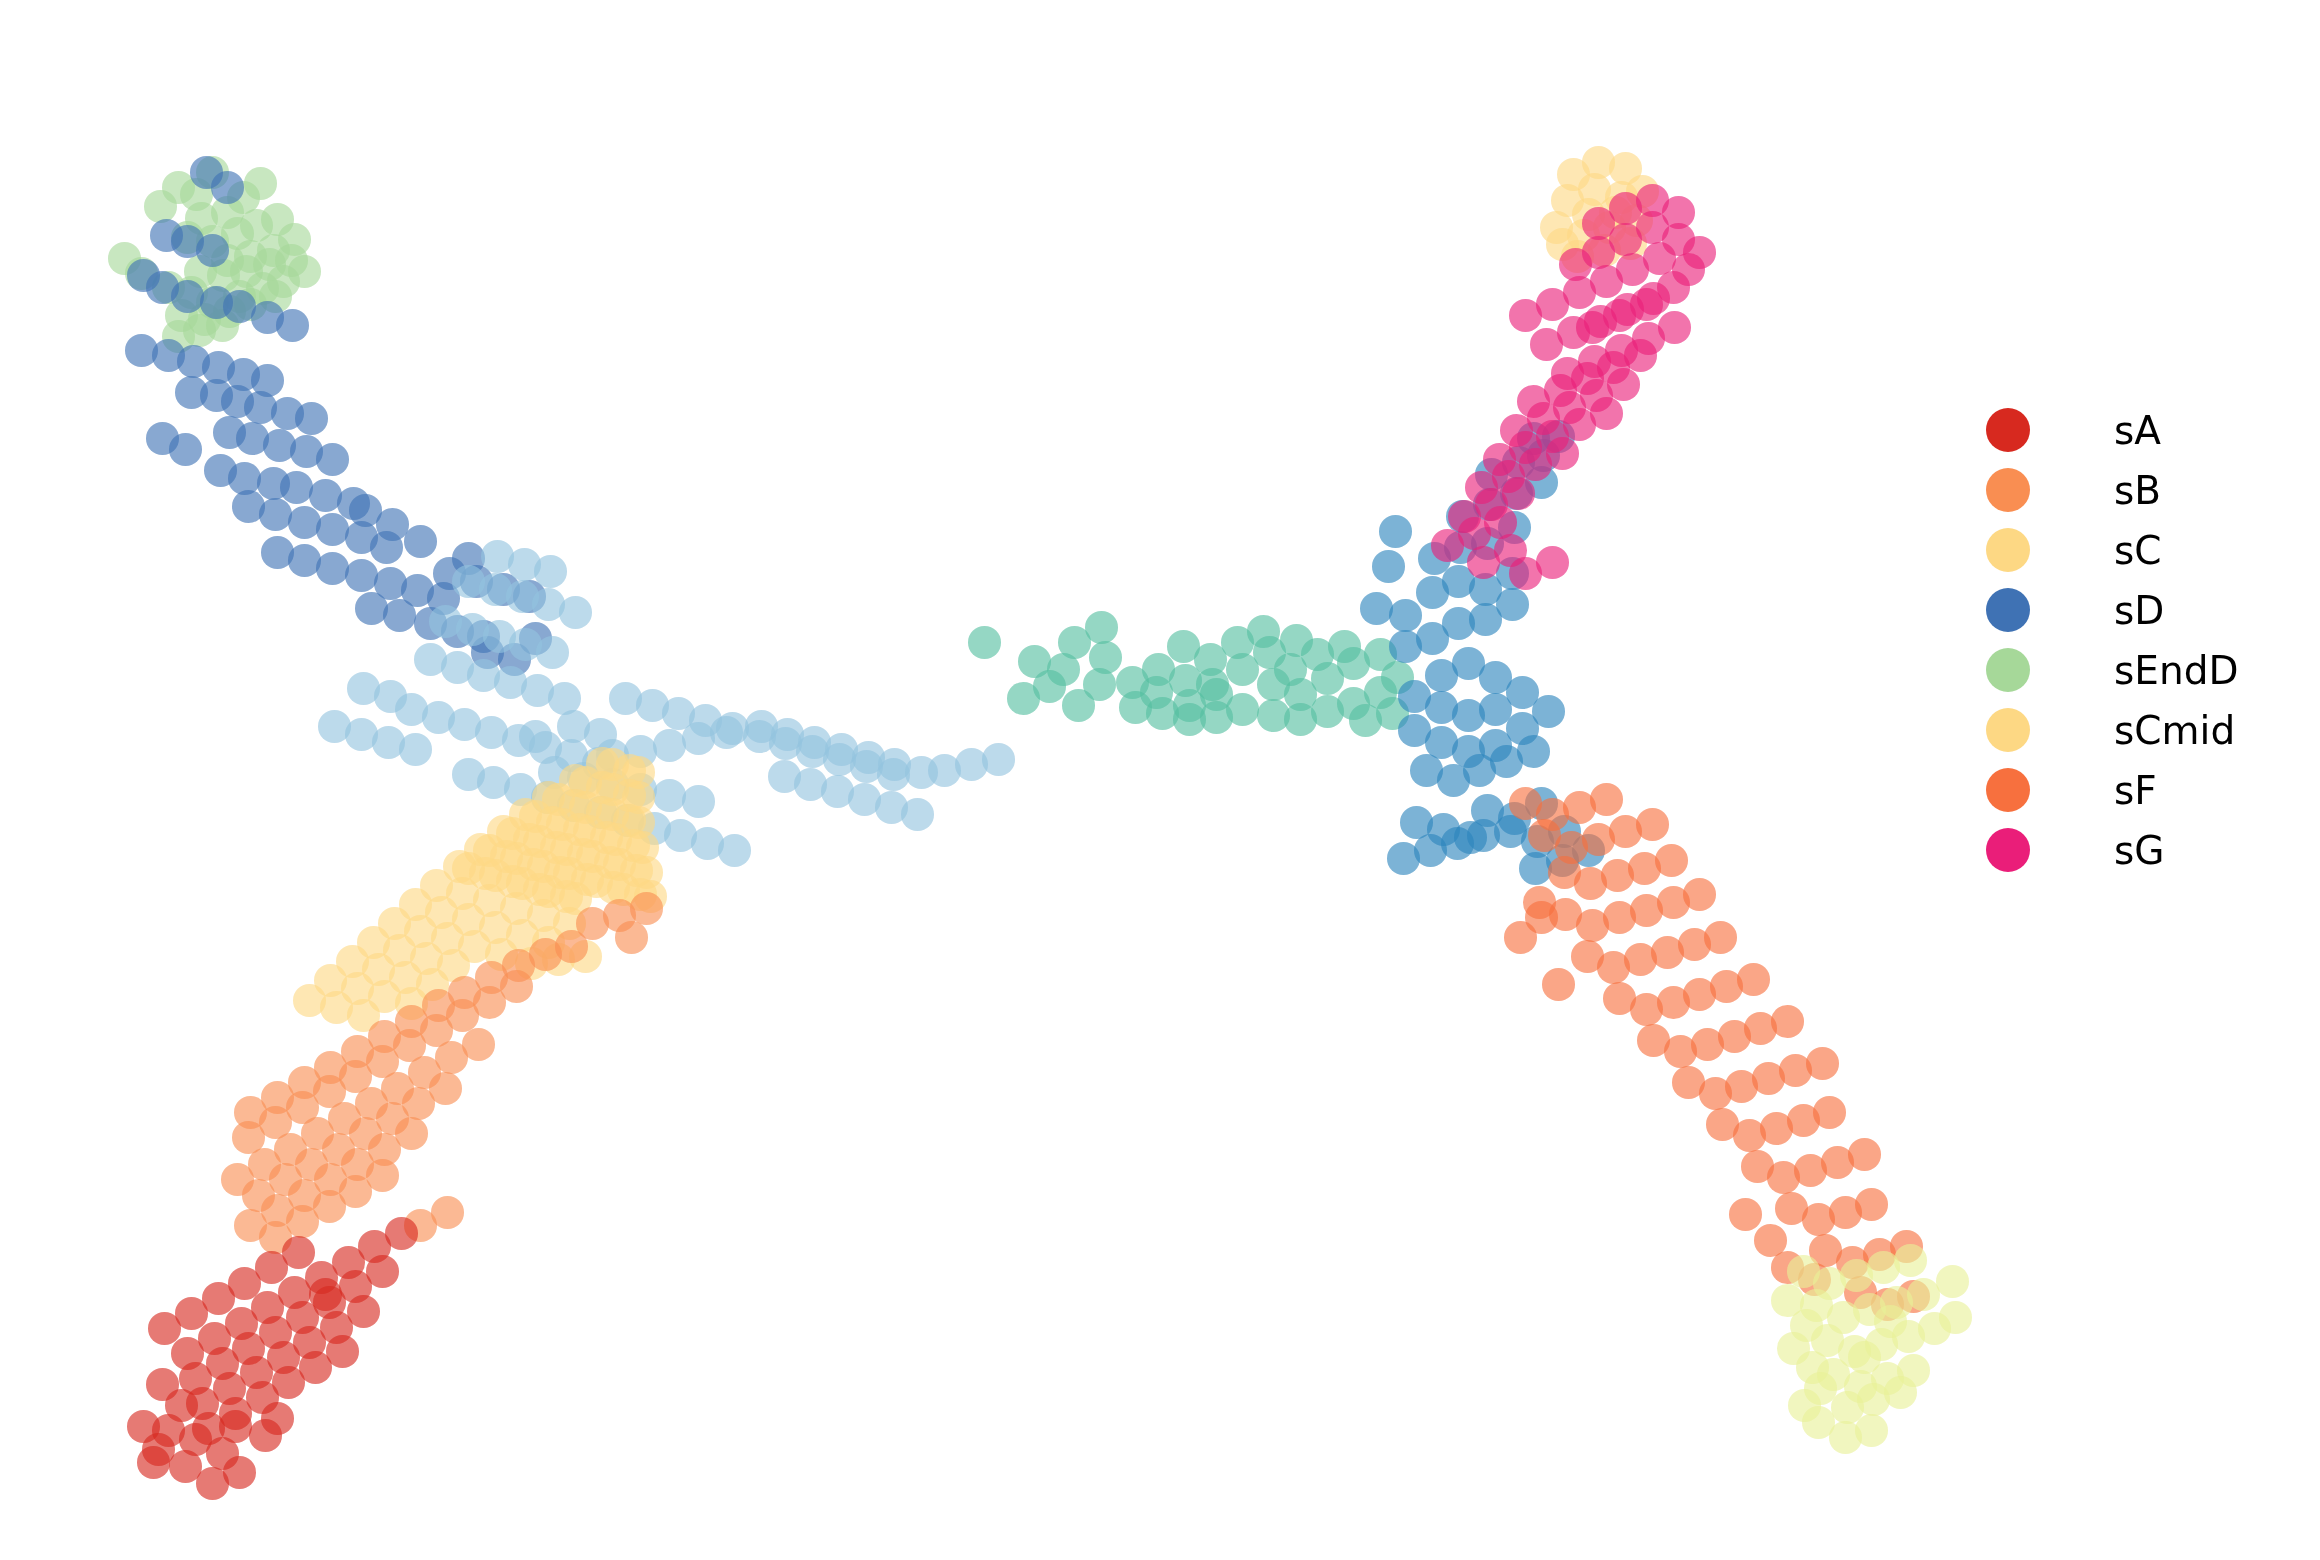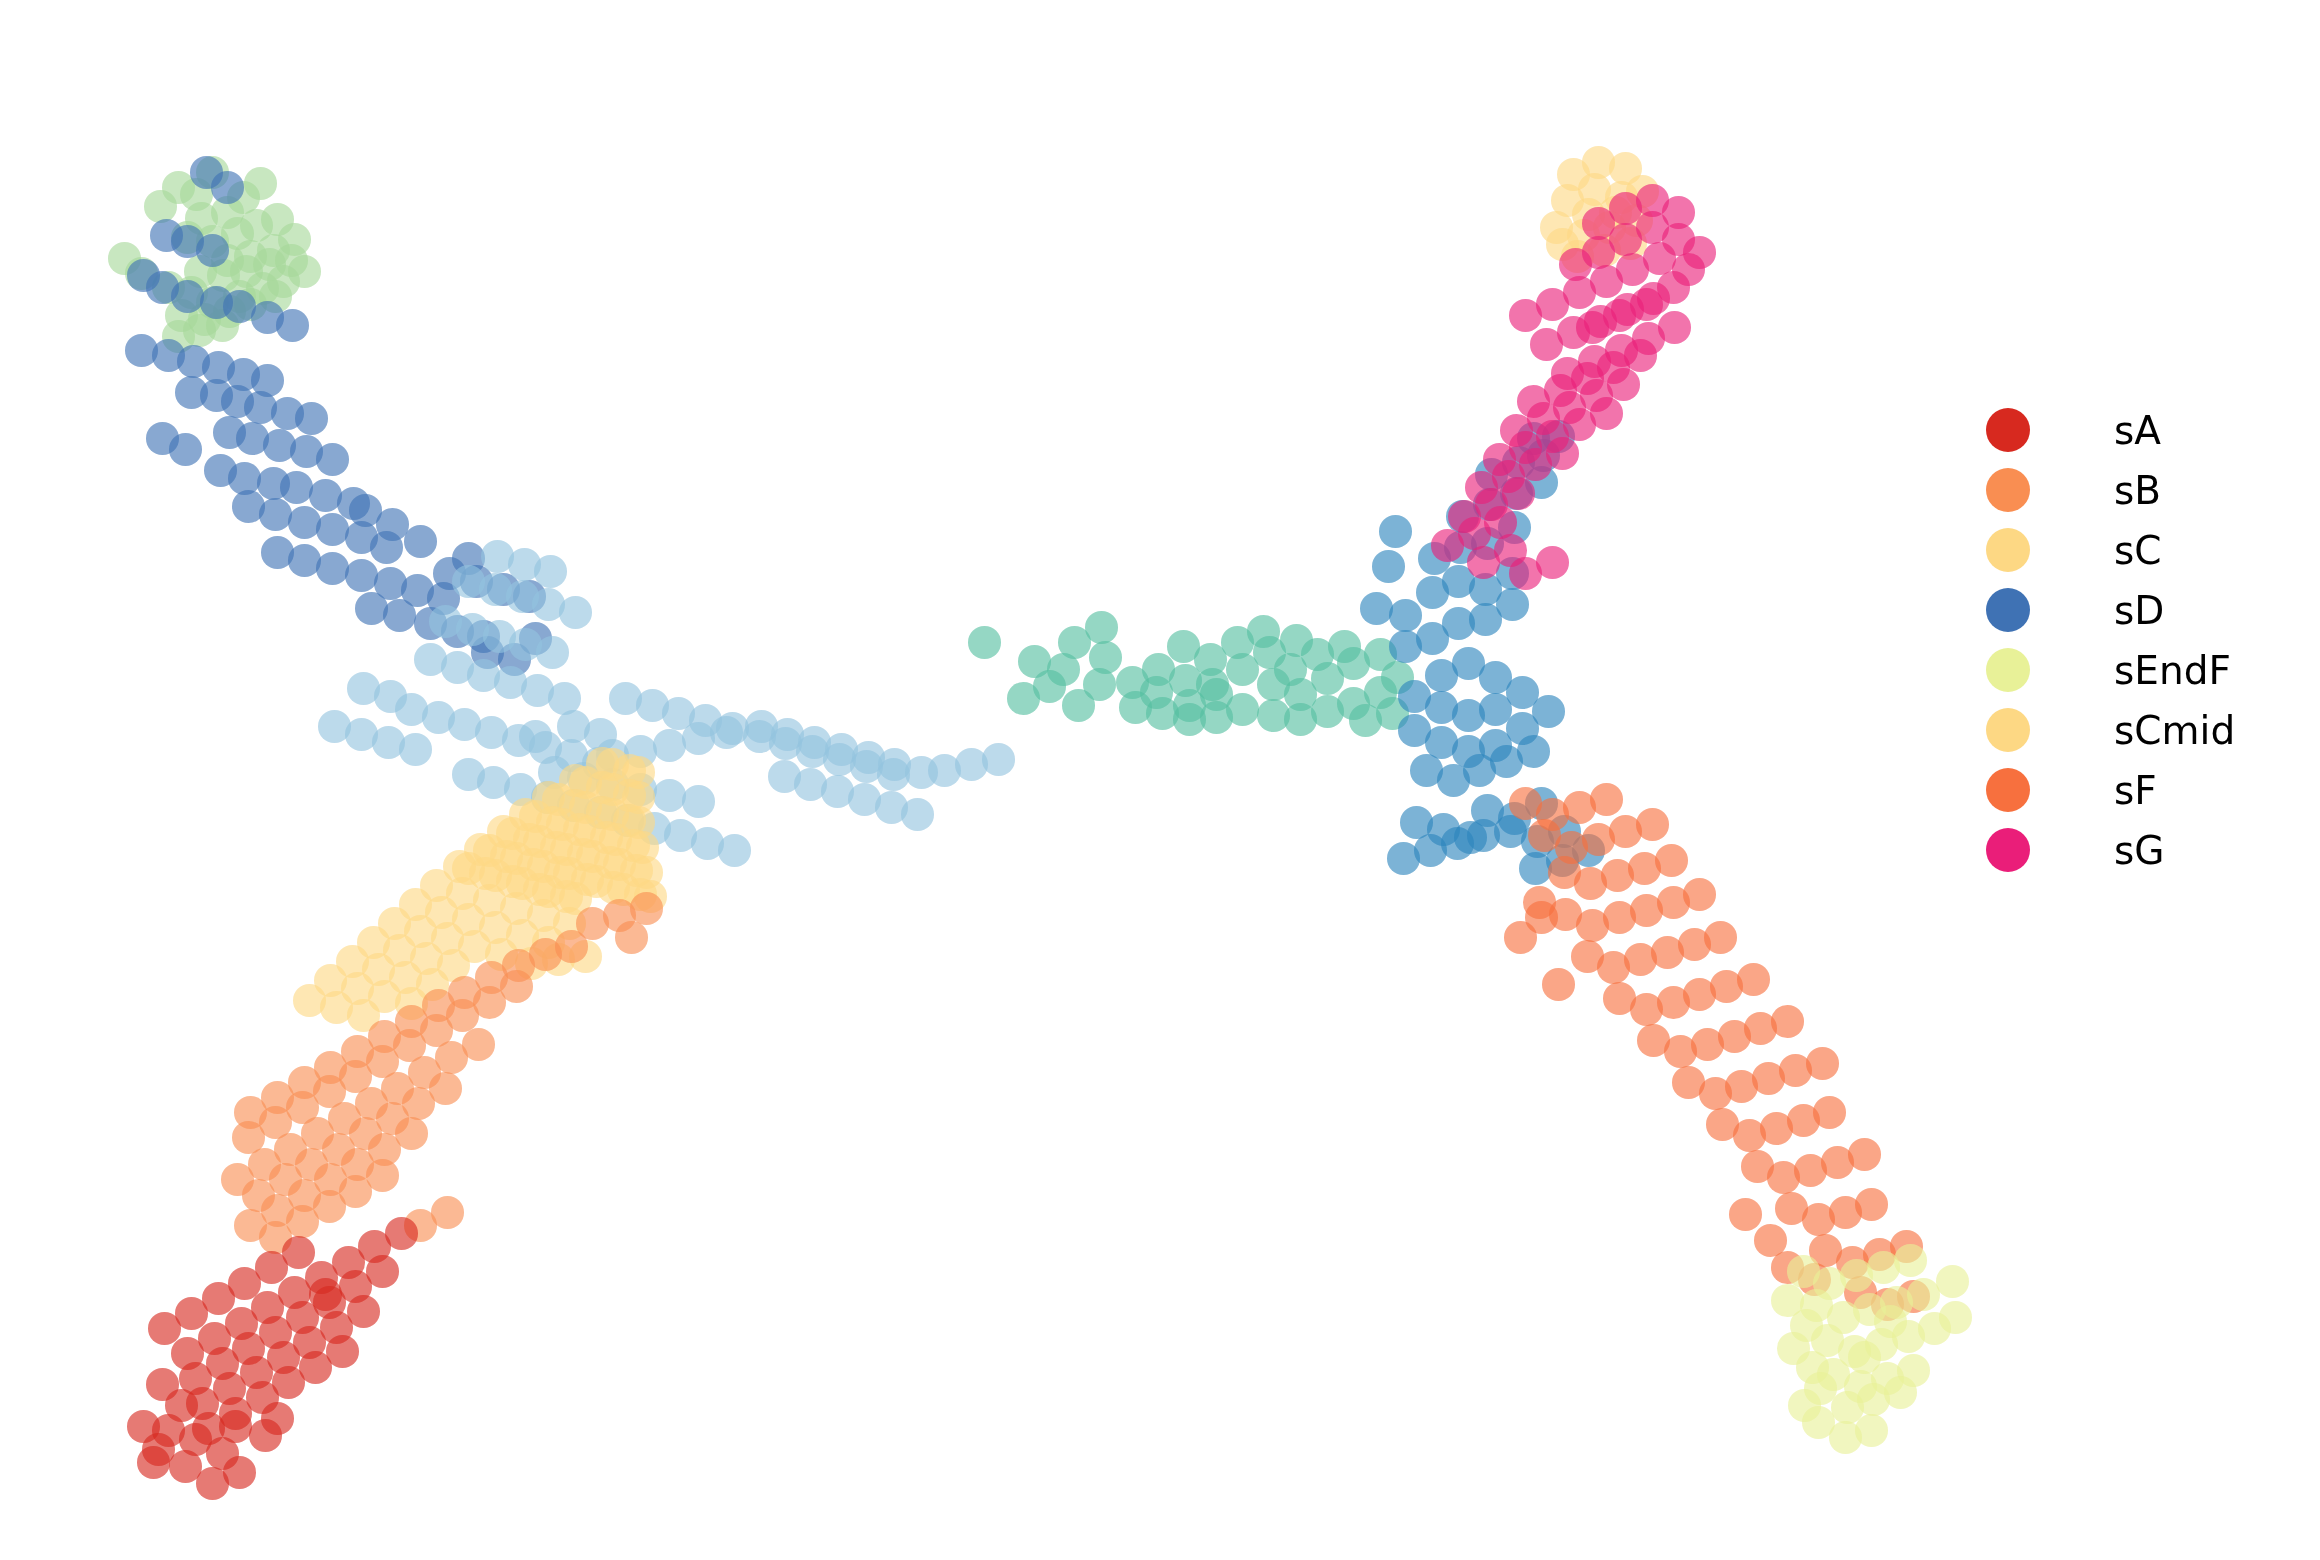--- a/index.html
+++ b/index.html
@@ -781,22 +781,22 @@
       </div>
       <div class="legend-row">
         <div class="legend-swatch" style="background: rgb(253, 216, 132);"></div>
         <div class="legend-label">sC</div>
       </div>
       <div class="legend-row">
         <div class="legend-swatch" style="background: rgb(63, 114, 180);"></div>
         <div class="legend-label">sD</div>
       </div>
       <div class="legend-row">
-        <div class="legend-swatch" style="background: rgb(232, 241, 152);"></div>
-        <div class="legend-label">sEndF</div>
+        <div class="legend-swatch" style="background: rgb(166, 216, 153);"></div>
+        <div class="legend-label">sEndD</div>
       </div>
       <div class="legend-row">
         <div class="legend-swatch" style="background: rgb(253, 216, 132);"></div>
         <div class="legend-label">sCmid</div>
       </div>
       <div class="legend-row">
         <div class="legend-swatch" style="background: rgb(247, 112, 62);"></div>
         <div class="legend-label">sF</div>
       </div>
       <div class="legend-row">

